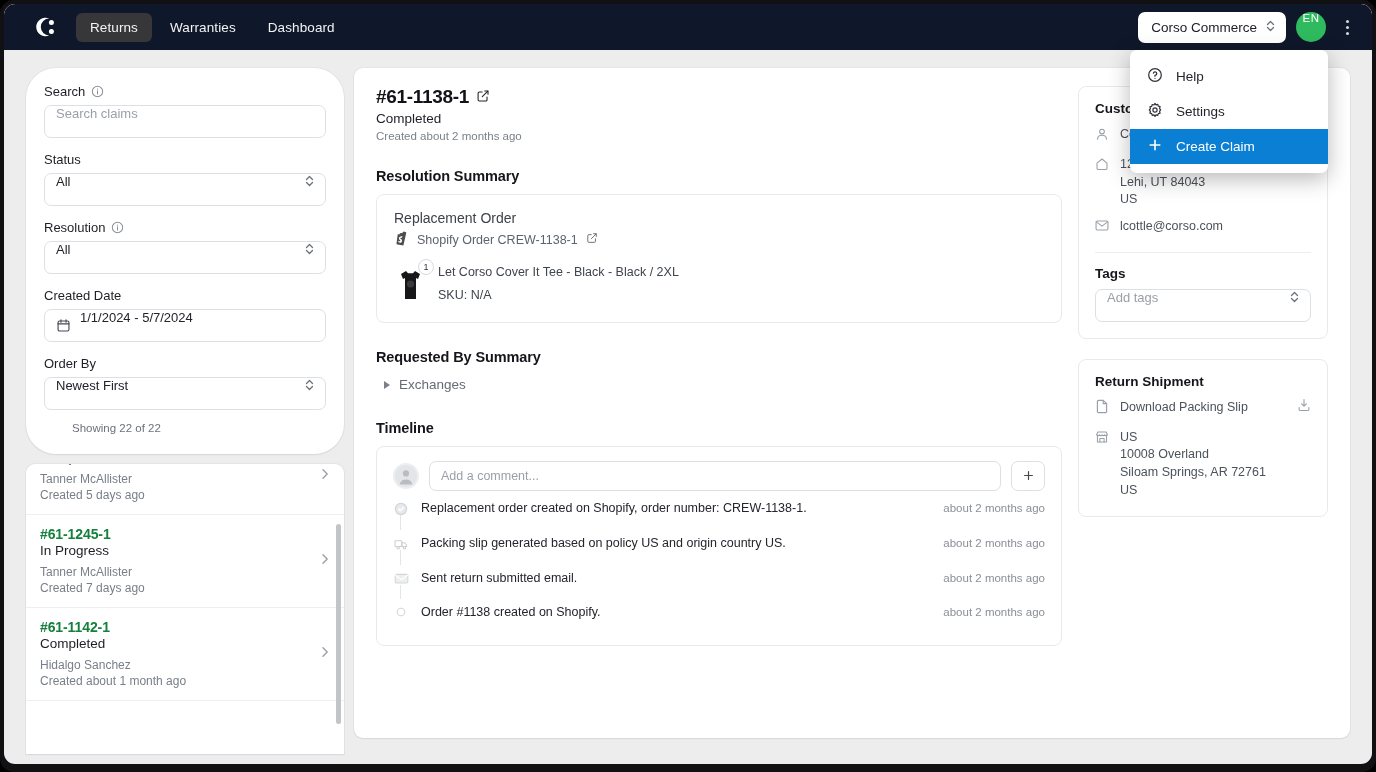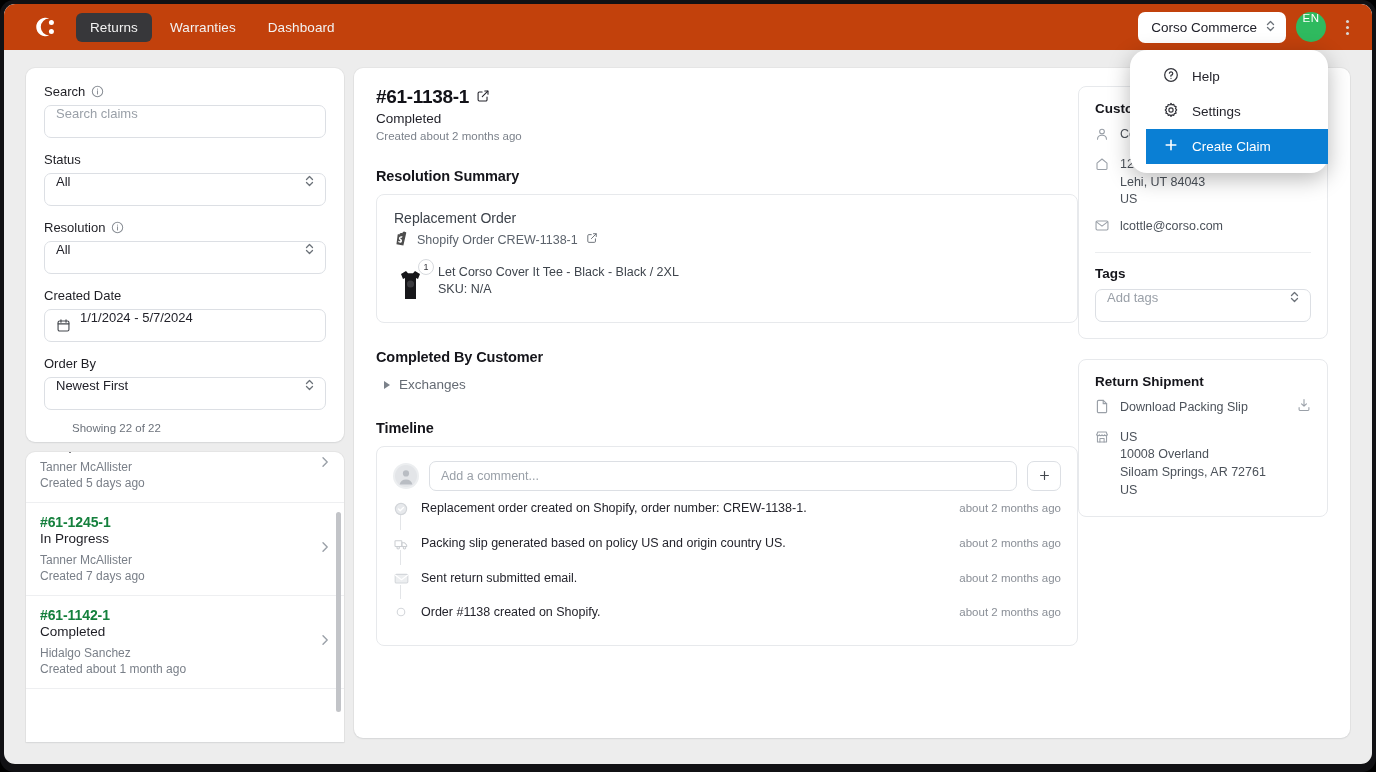--- a/index.html
+++ b/index.html
@@ -22,21 +22,21 @@
     width: 100%; height: 100%;
     background: #ededed;
     border-radius: 11px;
     overflow: hidden;
   }
 
   
   .topbar {
     position: relative;
     height: 46px;
-    background: #c2410c;
+    background: #0f172a;
     display: flex;
     align-items: center;
     padding: 0 14px 0 28px;
     border-radius: 11px 11px 0 0;
   }
   .logo { width: 26px; height: 26px; margin-right: 18px; flex: 0 0 auto; }
   .nav-tabs { display: flex; align-items: center; gap: 4px; }
   .nav-tab {
     font-size: 13.5px;
     color: #f3f3f3;
@@ -82,23 +82,23 @@
     cursor: pointer;
   }
   .kebab i { width: 3px; height: 3px; border-radius: 50%; background: #d8d8d8; display:block; }
 
   
   .menu {
     position: absolute;
     top: 46px; right: 44px;
     width: 198px;
     background: #fff;
-    border-radius: 17px;
+    border-radius: 7px;
     box-shadow: 0 6px 22px rgba(0,0,0,.28);
-    padding: 9px 0 9px 16px;
+    padding: 9px 0 9px 0;
     z-index: 40;
   }
   .menu-item {
     display: flex; align-items: center; gap: 13px;
     padding: 8px 17px;
     font-size: 13.5px;
     color: #24242c;
     cursor: pointer;
   }
   .menu-item.accent { background: #0a7fd4; color: #fff; }
@@ -113,21 +113,21 @@
     gap: 10px;
   }
 
   
   .leftcol { width: 318px; flex: 0 0 318px; position: relative; }
   .card {
     background: #fff;
     border-radius: 9px;
     box-shadow: 0 1px 2px rgba(16,24,40,.07), 0 0 0 1px rgba(16,24,40,.035);
   }
-  .filters { padding: 16px 18px 8px 18px; }
+  .filters { padding: 16px 18px 20px 18px; border-radius: 30px; }
   .field-label {
     font-size: 13px; color: #1e1e24;
     display: flex; align-items: center; gap: 6px;
     margin-bottom: 6px;
   }
   .field-label.mt { margin-top: 14px; }
   .info-dot { width: 13px; height: 13px; flex: 0 0 auto; }
   .ctl {
     height: 33px;
     border: 1px solid #dcdfe4;
@@ -176,20 +176,21 @@
   }
 
   
   .mainpanel {
     flex: 1 1 auto;
     background: #fff;
     border-radius: 9px;
     box-shadow: 0 1px 2px rgba(16,24,40,.07), 0 0 0 1px rgba(16,24,40,.035);
     padding: 18px 22px 20px 22px;
     display: flex;
+    gap: 16px;
     height: 670px;
     overflow: hidden;
   }
   .maincol { flex: 1 1 auto; min-width: 0; }
   .claim-title {
     font-size: 19px; font-weight: bold; color: #121218;
     display: flex; align-items: center; gap: 7px;
     letter-spacing: -.3px;
   }
   .claim-sub { font-size: 13.5px; color: #1f1f27; margin-top: 3px; }
@@ -218,21 +219,21 @@
     display: block;
   }
   .qty-badge {
     position: absolute; top: -6px; right: -7px;
     width: 16px; height: 16px; border-radius: 50%;
     background: #fff; border: 1px solid #d7dade;
     font-size: 9px; color: #33343b;
     display: flex; align-items: center; justify-content: center;
   }
   .li-name { font-size: 12.5px; color: #3f454d; }
-  .li-sku { font-size: 12.5px; color: #3f454d; margin-top: 3px; }
+  .li-sku { font-size: 12.5px; color: #3f454d; margin-top: 9px; }
 
   .disclosure {
     display: flex; align-items: center; gap: 9px;
     font-size: 13.5px; color: #656b74;
     padding: 2px 0 2px 8px;
     cursor: pointer;
   }
   .tri {
     width: 0; height: 0;
     border-left: 6px solid #7b818a;
@@ -546,21 +547,21 @@
               </svg>
               <span class="qty-badge">1</span>
             </span>
             <div>
               <div class="li-name">Let Corso Cover It Tee - Black - Black / 2XL</div>
               <div class="li-sku">SKU: N/A</div>
             </div>
           </div>
         </div>
 
-        <div class="section-title">Completed By Customer</div>
+        <div class="section-title">Requested By Summary</div>
         <div class="disclosure">
           <span class="tri"></span>
           <span>Exchanges</span>
         </div>
 
         <div class="section-title">Timeline</div>
 
         <div class="timeline-box">
           <div class="comment-row">
             <span class="comment-avatar">

